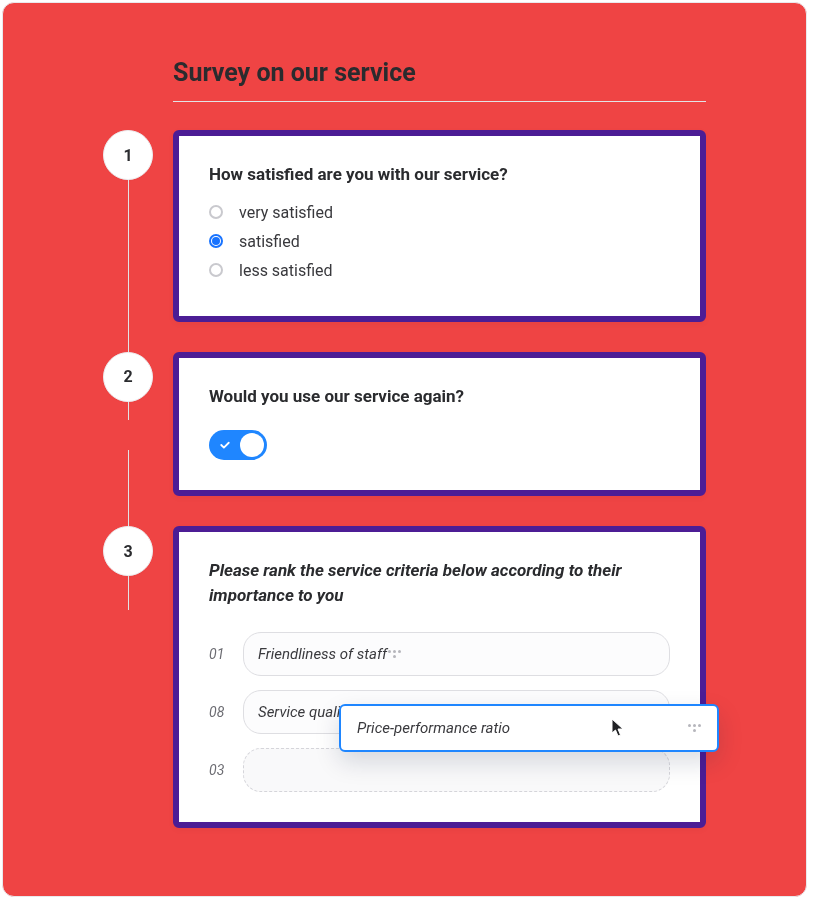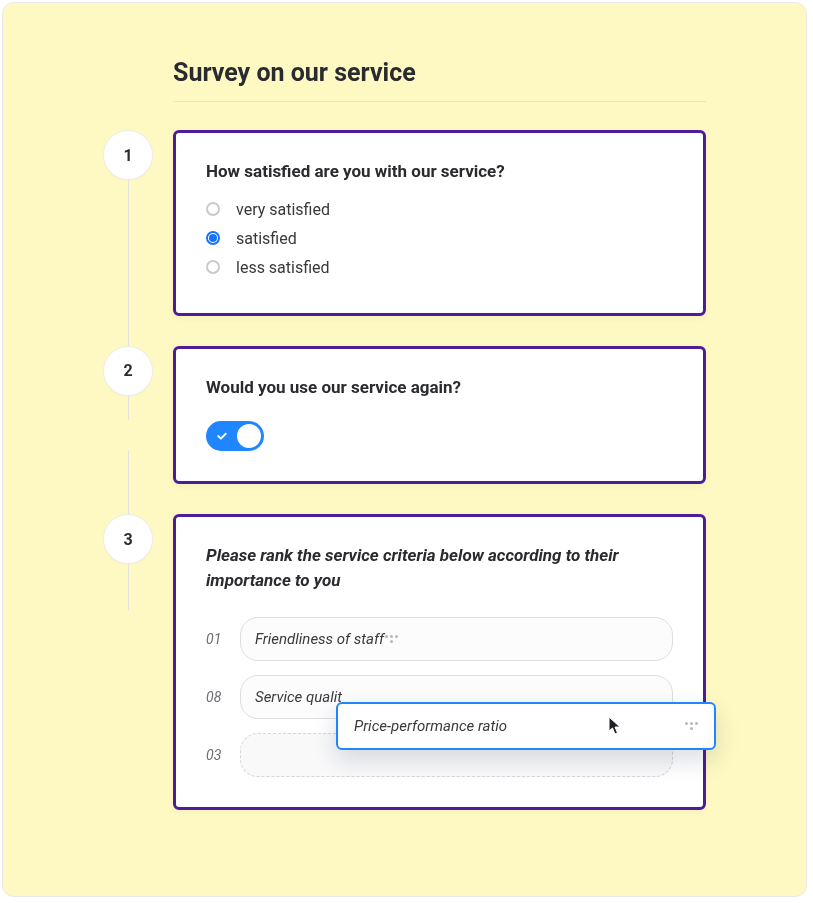--- a/index.html
+++ b/index.html
@@ -9,21 +9,21 @@
     width: 813px;
     height: 903px;
     overflow: hidden;
   }
   .outer {
     border: 1px solid #e9e9ec;
     border-radius: 12px;
     width: 805px;
     height: 895px;
     margin: 2px;
-    background: #fef9c3;
+    background: #ef4444;
     position: relative;
     padding: 55px 100px 40px 100px;
   }
   .title {
     font-size: 25px;
     font-weight: 700;
     color: #2a2b2e;
     margin-left: 70px;
     margin-bottom: 14px;
   }
@@ -63,21 +63,21 @@
     color: #2b2c2f;
     position: relative;
     z-index: 2;
     flex-shrink: 0;
     box-shadow: 0 1px 2px rgba(0,0,0,0.02);
   }
   .card {
     margin-left: 20px;
     flex: 1;
     background: #ffffff;
-    border: 3px solid #4c1d95;
+    border: 6px solid #4c1d95;
     border-radius: 6px;
     padding: 26px 30px 26px 30px;
     box-shadow: 0 2px 6px rgba(20,20,30,0.04);
   }
   .q-text {
     font-size: 17px;
     font-weight: 700;
     color: #2a2b2e;
     margin-bottom: 16px;
     line-height: 1.45;
@@ -272,21 +272,21 @@
                 <span></span>
               </span>
           </div>
         </div>
 
         <div class="rank-row" style="margin-bottom:0;">
           <span class="rank-num">03</span>
           <div class="rank-box placeholder"></div>
         </div>
 
-        <div class="dragging-card" style="left:160px; top:185px; width:380px;">
+        <div class="dragging-card" style="left:160px; top:172px; width:380px;">
           <span>Price-performance ratio</span>
           <svg class="cursor-icon" width="15" height="20" viewBox="0 0 15 20">
             <path d="M1 1 L1 15 L4.5 12 L7 18 L9.5 17 L7 11 L12 11 Z" fill="#202124" stroke="#ffffff" stroke-width="1"></path>
           </svg>
           <span class="grip">
               <span></span>
               <span></span>
               <span></span>
               <span></span>
             </span>

